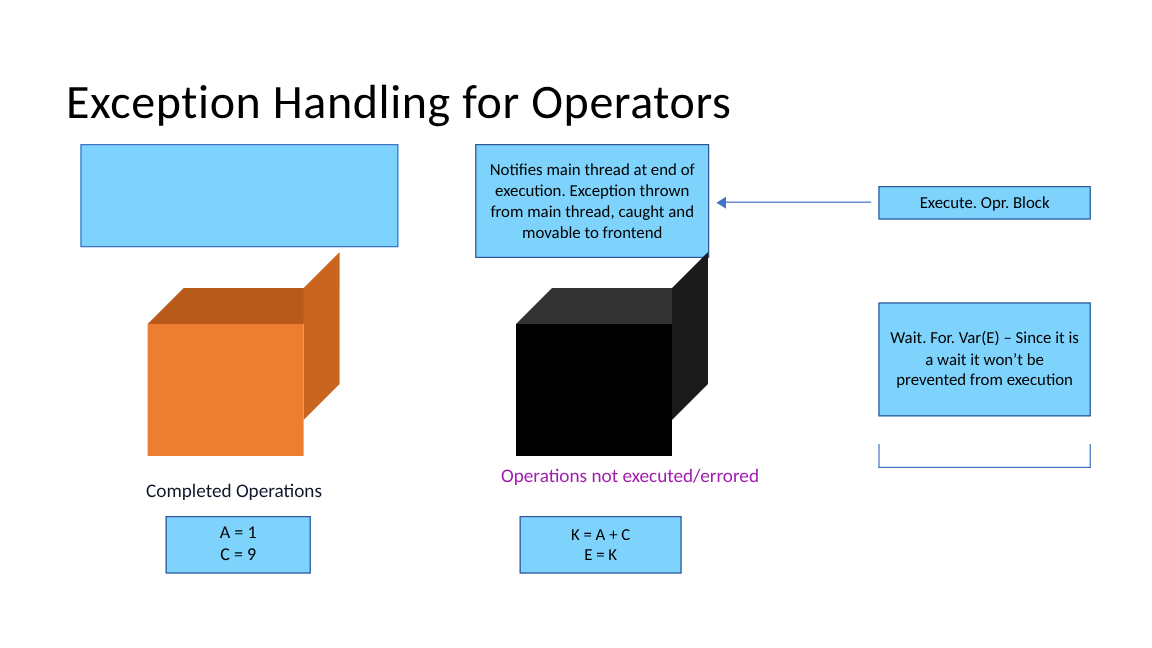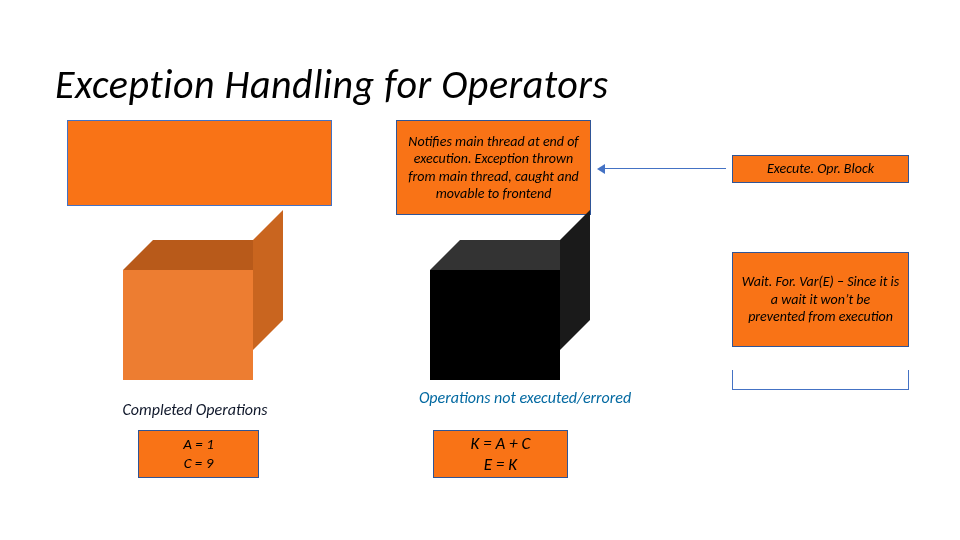--- a/index.html
+++ b/index.html
@@ -1,45 +1,45 @@
 <!DOCTYPE html>
 <html><head>
 <meta charset="utf-8">
 <style>
   * { box-sizing: border-box; margin: 0; padding: 0; }
   html, body { width: 960px; height: 540px; font-family: "Segoe UI", Calibri, Arial, sans-serif; background: #fff; color: #000; }
-  .slide { position: relative; width: 960px; height: 540px; font-style: italic; }
+  .slide { position: relative; width: 960px; height: 540px; }
 
   .title { position: absolute; left: 55px; top: 60px; font-size: 40px; font-weight: 400; letter-spacing: 0.5px; }
 
-  .box { position: absolute; border: 1.5px solid #2f5597; background: #f97316; display: flex; align-items: center; justify-content: center; text-align: center; padding: 6px 8px; font-size: 14px; line-height: 1.25; }
+  .box { position: absolute; border: 1.5px solid #2f5597; background: #7dd3fc; display: flex; align-items: center; justify-content: center; text-align: center; padding: 6px 8px; font-size: 14px; line-height: 1.25; }
 
   .box.empty { border: 1.5px solid #4472c4; }
 
   
   #b-empty-tl { left: 67px; top: 120px; width: 265px; height: 86px; }
 
   
   #b-notifies { left: 396px; top: 120px; width: 195px; height: 95px; }
 
   
   #b-execute { left: 732px; top: 155px; width: 177px; height: 28px; }
 
   
   #b-wait { left: 732px; top: 252px; width: 177px; height: 95px; }
   #b-wait-anchor { position: absolute; left: 732px; top: 370px; width: 177px; height: 20px; border: 1.5px solid #4472c4; border-top: none; }
 
   
   .label { position: absolute; font-size: 16px; text-align: center; }
   #lbl-completed { left: 95px; top: 400px; width: 200px; color: #0f172a; }
-  #lbl-notexec  { left: 380px; top: 388px; width: 290px; color: #0369a1; }
+  #lbl-notexec  { left: 380px; top: 388px; width: 290px; color: #a21caf; }
 
   
   #b-ac { left: 138px; top: 430px; width: 121px; height: 48px; font-size: 15px; }
-  #b-ke { left: 433px; top: 430px; width: 135px; height: 48px; font-size: 17px; }
+  #b-ke { left: 433px; top: 430px; width: 135px; height: 48px; font-size: 14px; }
 
   
   .cube { position: absolute; }
   .cube .top, .cube .front, .cube .side { position: absolute; }
   
   #cube-orange { left: 123px; top: 240px; width: 160px; height: 140px; }
   #cube-orange .top   { left: 0; top: 0; width: 130px; height: 30px; background: #b85a1a; transform: skewX(-45deg); transform-origin: bottom left; }
   #cube-orange .front { left: 0; top: 30px; width: 130px; height: 110px; background: #ed7d31; }
   #cube-orange .side  { left: 130px; top: 0; width: 30px; height: 110px; background: #c9651f; transform: skewY(-45deg); transform-origin: top left; }
   

